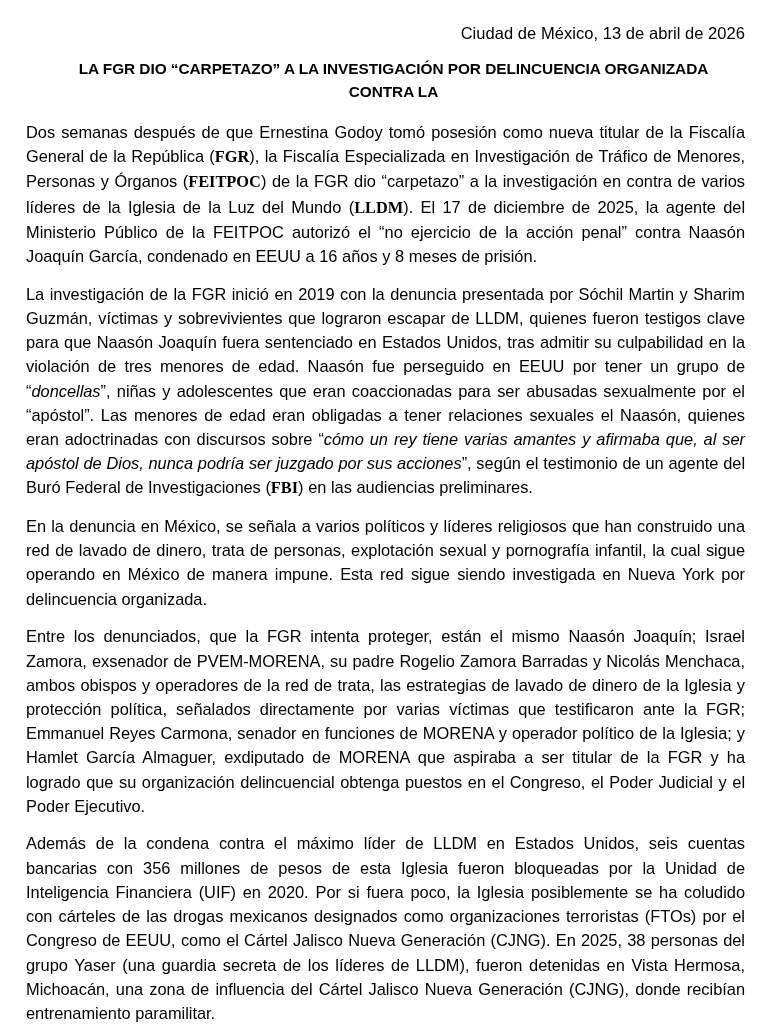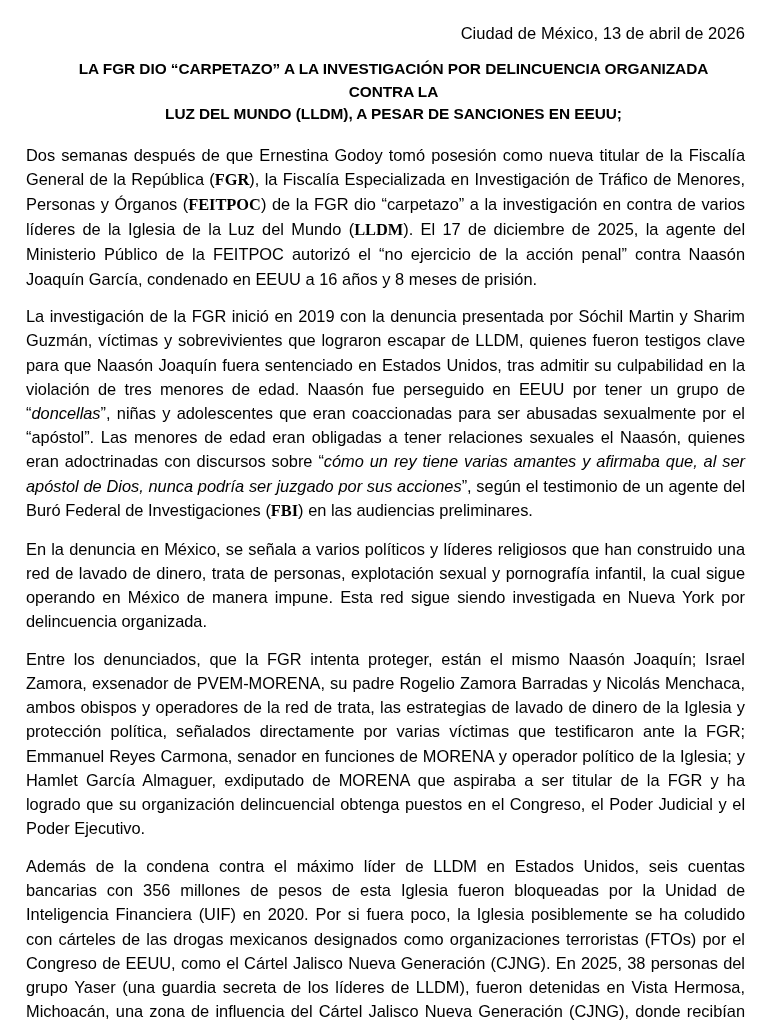--- a/index.html
+++ b/index.html
@@ -62,21 +62,20 @@
 </style>
 </head>
 <body>
 
 <div class="page">
 
   <div class="dateline">Ciudad de México, 13 de abril de 2026</div>
 
   <div class="doc-title">
     <span class="tline">LA FGR DIO “CARPETAZO” A LA INVESTIGACIÓN POR DELINCUENCIA ORGANIZADA CONTRA LA</span>
-    <span class="tline">LUZ DEL MUNDO (LLDM), A PESAR DE SANCIONES EN EEUU;</span>
   </div>
 
   <div class="body-text">
     <p>Dos semanas después de que Ernestina Godoy tomó posesión como nueva titular de la Fiscalía General de la República (<b>FGR</b>), la Fiscalía Especializada en Investigación de Tráfico de Menores, Personas y Órganos (<b>FEITPOC</b>) de la FGR dio “carpetazo” a la investigación en contra de varios líderes de la Iglesia de la Luz del Mundo (<b>LLDM</b>). El 17 de diciembre de 2025, la agente del Ministerio Público de la FEITPOC autorizó el “no ejercicio de la acción penal” contra Naasón Joaquín García, condenado en EEUU a 16 años y 8 meses de prisión.</p>
     <p>La investigación de la FGR inició en 2019 con la denuncia presentada por Sóchil Martin y Sharim Guzmán, víctimas y sobrevivientes que lograron escapar de LLDM, quienes fueron testigos clave para que Naasón Joaquín fuera sentenciado en Estados Unidos, tras admitir su culpabilidad en la violación de tres menores de edad. Naasón fue perseguido en EEUU por tener un grupo de “<i>doncellas</i>”, niñas y adolescentes que eran coaccionadas para ser abusadas sexualmente por el “apóstol”. Las menores de edad eran obligadas a tener relaciones sexuales el Naasón, quienes eran adoctrinadas con discursos sobre “<i>cómo un rey tiene varias amantes y afirmaba que, al ser apóstol de Dios, nunca podría ser juzgado por sus acciones</i>”, según el testimonio de un agente del Buró Federal de Investigaciones (<b>FBI</b>) en las audiencias preliminares.</p>
     <p>En la denuncia en México, se señala a varios políticos y líderes religiosos que han construido una red de lavado de dinero, trata de personas, explotación sexual y pornografía infantil, la cual sigue operando en México de manera impune. Esta red sigue siendo investigada en Nueva York por delincuencia organizada.</p>
     <p>Entre los denunciados, que la FGR intenta proteger, están el mismo Naasón Joaquín; Israel Zamora, exsenador de PVEM-MORENA, su padre Rogelio Zamora Barradas y Nicolás Menchaca, ambos obispos y operadores de la red de trata, las estrategias de lavado de dinero de la Iglesia y protección política, señalados directamente por varias víctimas que testificaron ante la FGR; Emmanuel Reyes Carmona, senador en funciones de MORENA y operador político de la Iglesia; y Hamlet García Almaguer, exdiputado de MORENA que aspiraba a ser titular de la FGR y ha logrado que su organización delincuencial obtenga puestos en el Congreso, el Poder Judicial y el Poder Ejecutivo.</p>
     <p>Además de la condena contra el máximo líder de LLDM en Estados Unidos, seis cuentas bancarias con 356 millones de pesos de esta Iglesia fueron bloqueadas por la Unidad de Inteligencia Financiera (UIF) en 2020. Por si fuera poco, la Iglesia posiblemente se ha coludido con cárteles de las drogas mexicanos designados como organizaciones terroristas (FTOs) por el Congreso de EEUU, como el Cártel Jalisco Nueva Generación (CJNG). En 2025, 38 personas del grupo Yaser (una guardia secreta de los líderes de LLDM), fueron detenidas en Vista Hermosa, Michoacán, una zona de influencia del Cártel Jalisco Nueva Generación (CJNG), donde recibían entrenamiento paramilitar.</p>
 
   </div>

